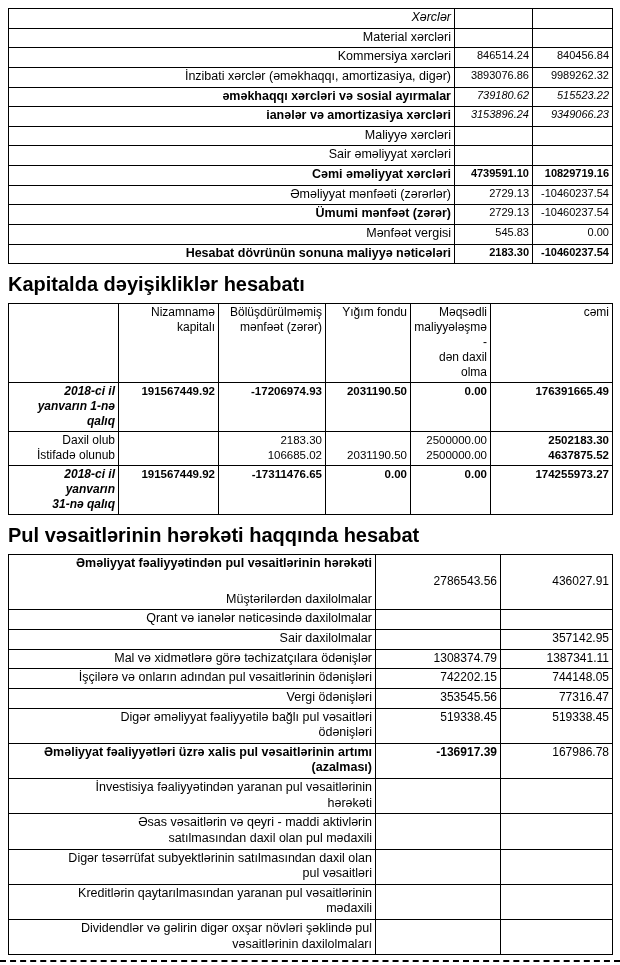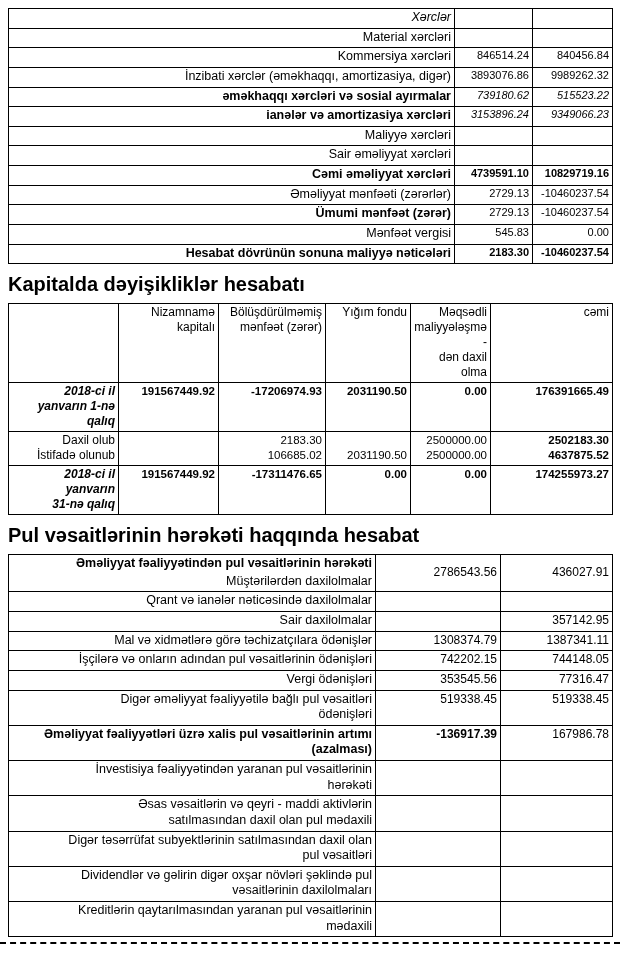--- a/index.html
+++ b/index.html
@@ -35,21 +35,21 @@
   #expenses-table td.lbl { font-size: 12.5px; }
   #expenses-table td.val { font-size: 11px; margin-left: 40px; }
 
   #capital-table td { font-size: 11.5px; }
   #capital-table td.hdr { font-size: 12px; }
   #capital-table td.lbl { font-size: 12px; }
 
   #cashflow-table td.lbl { font-size: 12.5px; }
   #cashflow-table td.val { font-size: 12px; }
   #cashflow-table td.val.mid { vertical-align: middle; }
-  #cashflow-table .l2 { margin-top: 2px; }
+  #cashflow-table .l2 { margin-top: 20px; }
 
   .title {
     font-size: 20px;
     font-weight: 700;
     text-align: left;
     margin: 9px 0 7px 0;
   }
   .cut {
     border-top: 2px dashed #000;
     height: 0;
@@ -262,28 +262,28 @@
           <td class="val"></td>
           <td class="val"></td>
         </tr>
         <tr>
           <td class="lbl">Digər təsərrüfat subyektlərinin satılmasından daxil olan
 pul vəsaitləri</td>
           <td class="val"></td>
           <td class="val"></td>
         </tr>
         <tr>
+          <td class="lbl">Kreditlərin qaytarılmasından yaranan pul vəsaitlərinin
+mədaxili</td>
+          <td class="val"></td>
+          <td class="val"></td>
+        </tr>
+        <tr>
           <td class="lbl">Dividendlər və gəlirin digər oxşar növləri şəklində pul
 vəsaitlərinin daxilolmaları</td>
           <td class="val"></td>
           <td class="val"></td>
         </tr>
-        <tr>
-          <td class="lbl">Kreditlərin qaytarılmasından yaranan pul vəsaitlərinin
-mədaxili</td>
-          <td class="val"></td>
-          <td class="val"></td>
-        </tr>
       </tbody>
   </table>
 
   <div class="cut"></div>
 </div>
 
 </body></html>

